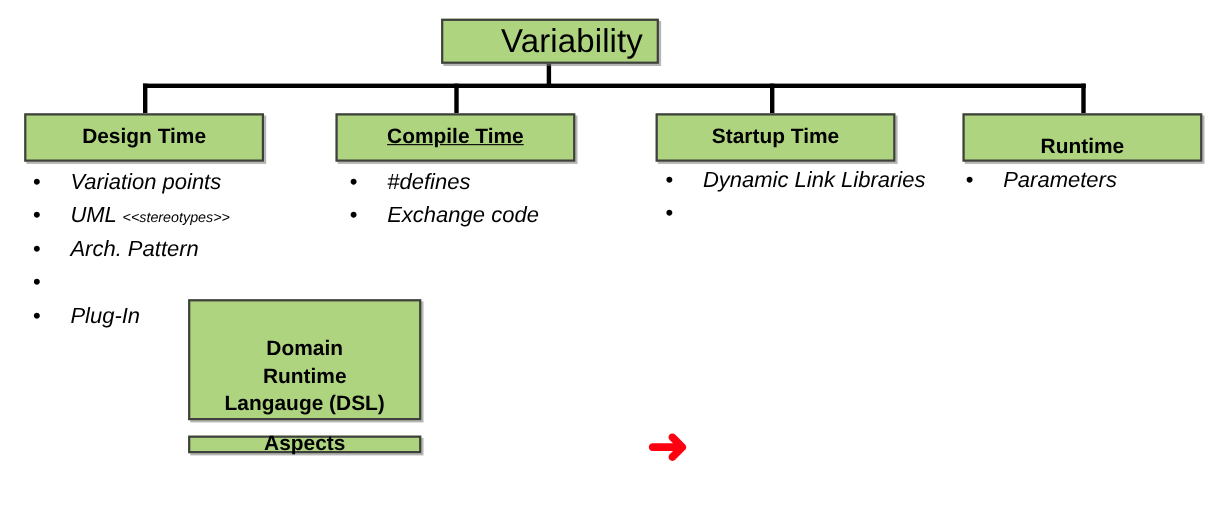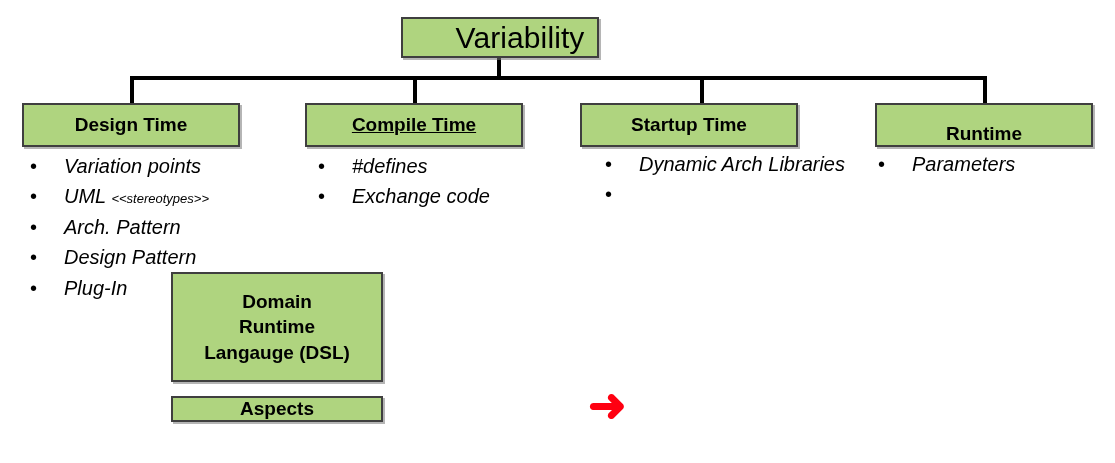--- a/index.html
+++ b/index.html
@@ -46,38 +46,39 @@
   }
 
   .gbox.cat-box {
     height: 44px;
     width: 218px;
     font-size: 19px;
     font-weight: bold;
   }
   .cat-0 { left: 22px;  top: 103px; }
   .cat-1 { left: 305px; top: 103px; text-decoration: underline; }
-  .cat-2 { left: 580px; top: 103px; }
+  .cat-2 { left: 596px; top: 103px; }
   .cat-3 { left: 875px; top: 103px; align-items: flex-end; }
 
   .gbox.dsl-box {
     left: 171px;
     top: 272px;
     width: 212px;
     height: 110px;
     font-size: 19px;
     font-weight: bold;
     line-height: 1.32;
     flex-direction: column;
+    justify-content: flex-end;
   }
   .gbox.aspects-box {
     left: 171px;
     top: 396px;
     width: 212px;
-    height: 26px;
+    height: 16px;
     font-size: 19px;
     font-weight: bold;
   }
 
   
   .line {
     position: absolute;
     background: #000000;
     z-index: 1;
   }
@@ -181,21 +182,20 @@
     <div class="bullet-row">
       <span class="bullet-dot">•</span>
       <span class="bullet-text"><span>UML </span><span class="stereo">&lt;&lt;stereotypes&gt;&gt;</span></span>
     </div>
     <div class="bullet-row">
       <span class="bullet-dot">•</span>
       <span class="bullet-text">Arch. Pattern</span>
     </div>
     <div class="bullet-row">
       <span class="bullet-dot">•</span>
-      <span class="bullet-text">Design Pattern</span>
     </div>
     <div class="bullet-row">
       <span class="bullet-dot">•</span>
       <span class="bullet-text">Plug-In</span>
     </div>
   </div>
 
   <div class="bullets bl-1">
     <div class="bullet-row">
       <span class="bullet-dot">•</span>
@@ -203,21 +203,21 @@
     </div>
     <div class="bullet-row">
       <span class="bullet-dot">•</span>
       <span class="bullet-text">Exchange code</span>
     </div>
   </div>
 
   <div class="bullets bl-2">
     <div class="bullet-row">
       <span class="bullet-dot">•</span>
-      <span class="bullet-text">Dynamic Arch Libraries</span>
+      <span class="bullet-text">Dynamic Link Libraries</span>
     </div>
     <div class="bullet-row">
       <span class="bullet-dot">•</span>
     </div>
   </div>
 
   <div class="bullets bl-3">
     <div class="bullet-row">
       <span class="bullet-dot">•</span>
       <span class="bullet-text">Parameters</span>

